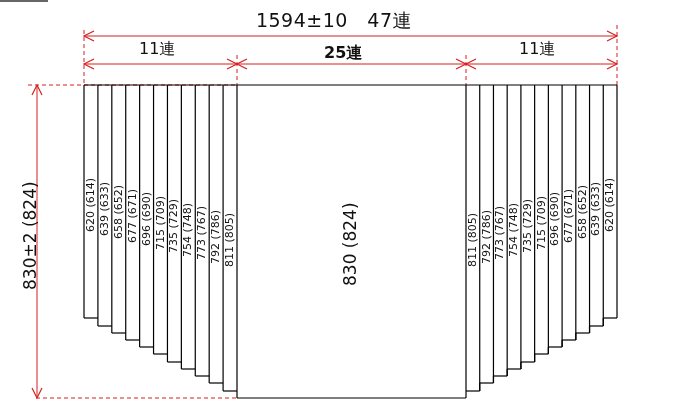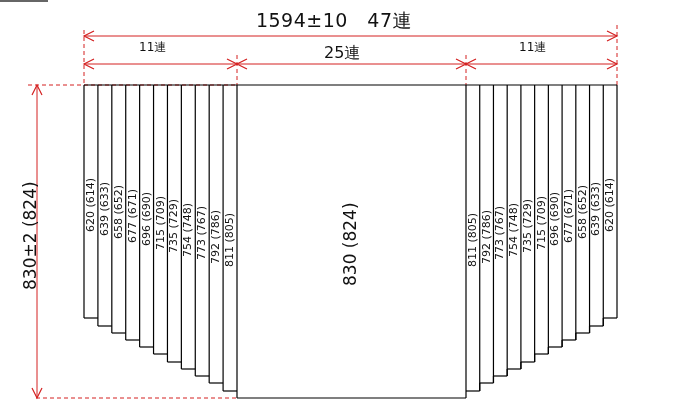--- a/index.html
+++ b/index.html
@@ -1,22 +1,22 @@
 <!DOCTYPE html>
 <html><head>
 <meta charset="utf-8">
 <style>
   html, body { margin:0; padding:0; background:#fff; }
   body { width:688px; height:418px; position:relative; overflow:hidden; font-family:"DejaVu Sans", sans-serif; }
   #stage { position:absolute; left:0; top:0; width:632px; height:418px; }
   .topbar { position:absolute; left:0; top:0; width:48px; height:2px; background:#666; }
   .title { position:absolute; top:8px; left:0; width:688px; text-align:center; font-size:19px; color:#111; letter-spacing:0.5px; }
   .title span { position:relative; left:-10px; }
-  .lbl { position:absolute; font-size:12px; color:#111; white-space:nowrap; }
-  .lbl-big { position:absolute; font-size:16px; font-weight:normal; color:#111; white-space:nowrap; }
+  .lbl { position:absolute; font-size:16px; color:#111; white-space:nowrap; }
+  .lbl-big { position:absolute; font-size:16px; font-weight:bold; color:#111; white-space:nowrap; }
   .vlbl { position:absolute; white-space:nowrap; transform-origin:0 0; transform:rotate(-90deg); color:#111; }
   .panel-text { font-size:11px; }
   svg { position:absolute; left:0; top:0; }
 </style>
 </head>
 <body>
 
 <div id="stage">
   <div class="topbar"></div>
 

